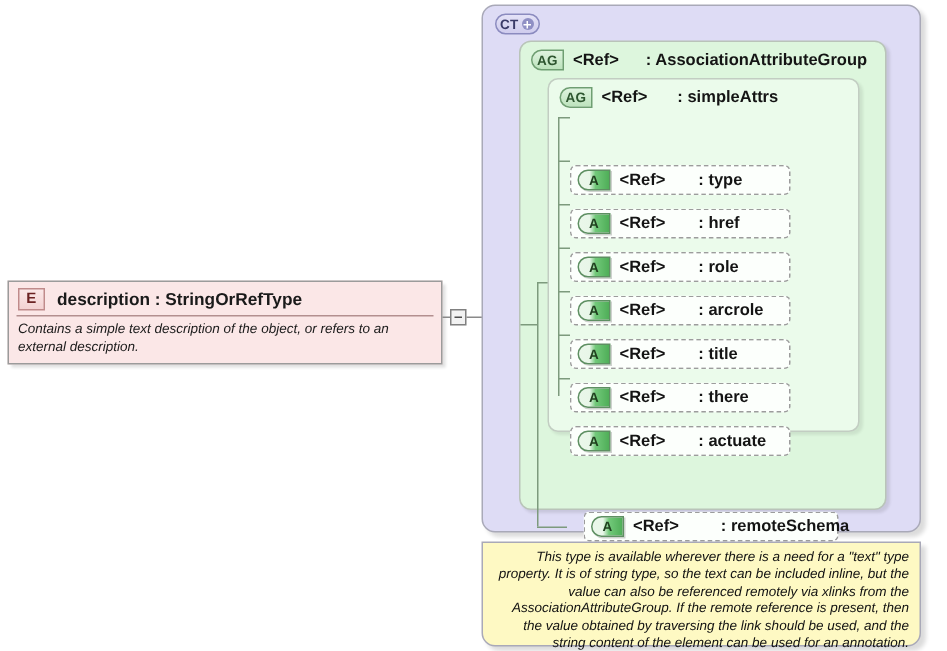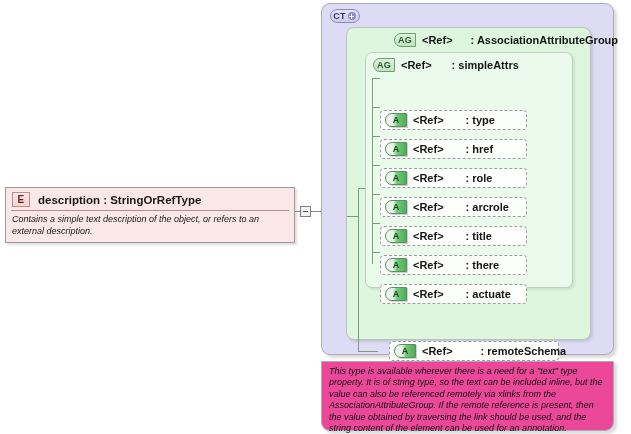--- a/index.html
+++ b/index.html
@@ -193,21 +193,20 @@
     position: absolute;
     left: 24px;
     top: 23px;
     width: 245px;
     height: 313px;
     box-sizing: border-box;
     background: #ddf6dd;
     border: 1px solid #b9c4b9;
     border-radius: 8px 8px 8px 8px;
     box-shadow: 2px 2px 2px rgba(0,0,0,.10);
-    padding-left: 40px;
   }
   #ag-outer-header {
     display: flex;
     align-items: center;
     gap: 6px;
     padding: 5px 0 0 7px;
   }
   .ag-title {
     font-size: 11px;
     font-weight: bold;
@@ -283,25 +282,26 @@
   .tline-h { height: 1px; }
 
   
   #annotation-box {
     position: absolute;
     left: 321px;
     top: 361px;
     width: 293px;
     height: 70px;
     box-sizing: border-box;
-    background: #ec4899;
+    background: #fef9c3;
     border: 1px solid #a9a9b8;
     border-radius: 0 0 9px 9px;
     box-shadow: 3px 3px 3px rgba(0,0,0,.14);
     padding: 4px 7px 0 7px;
+    text-align: right;
   }
   #annotation-text {
     font-size: 9px;
     font-style: italic;
     line-height: 11.4px;
     color: #111111;
   }
 </style>
 </head>
 <body>

